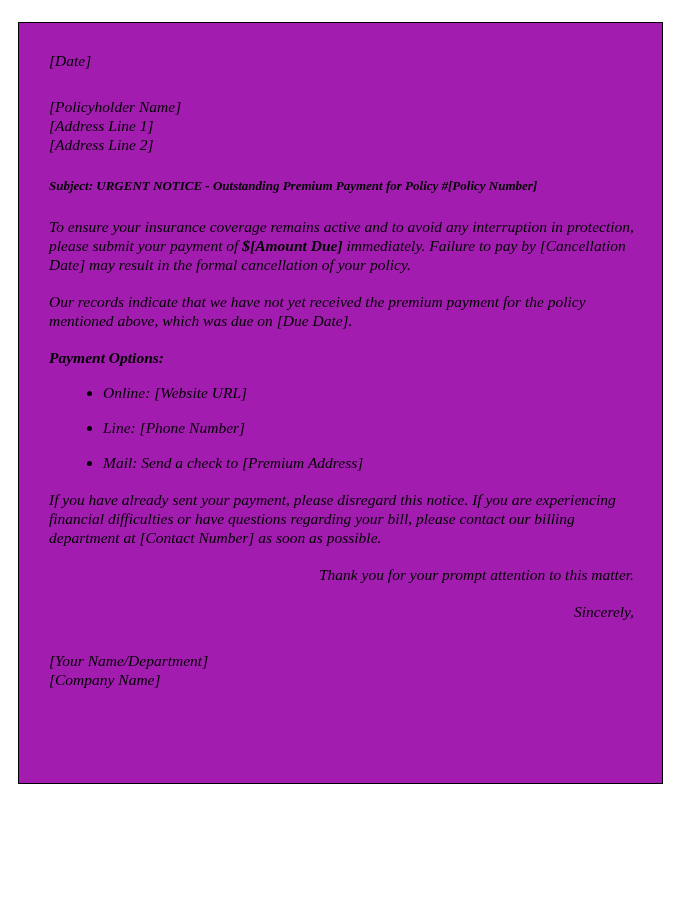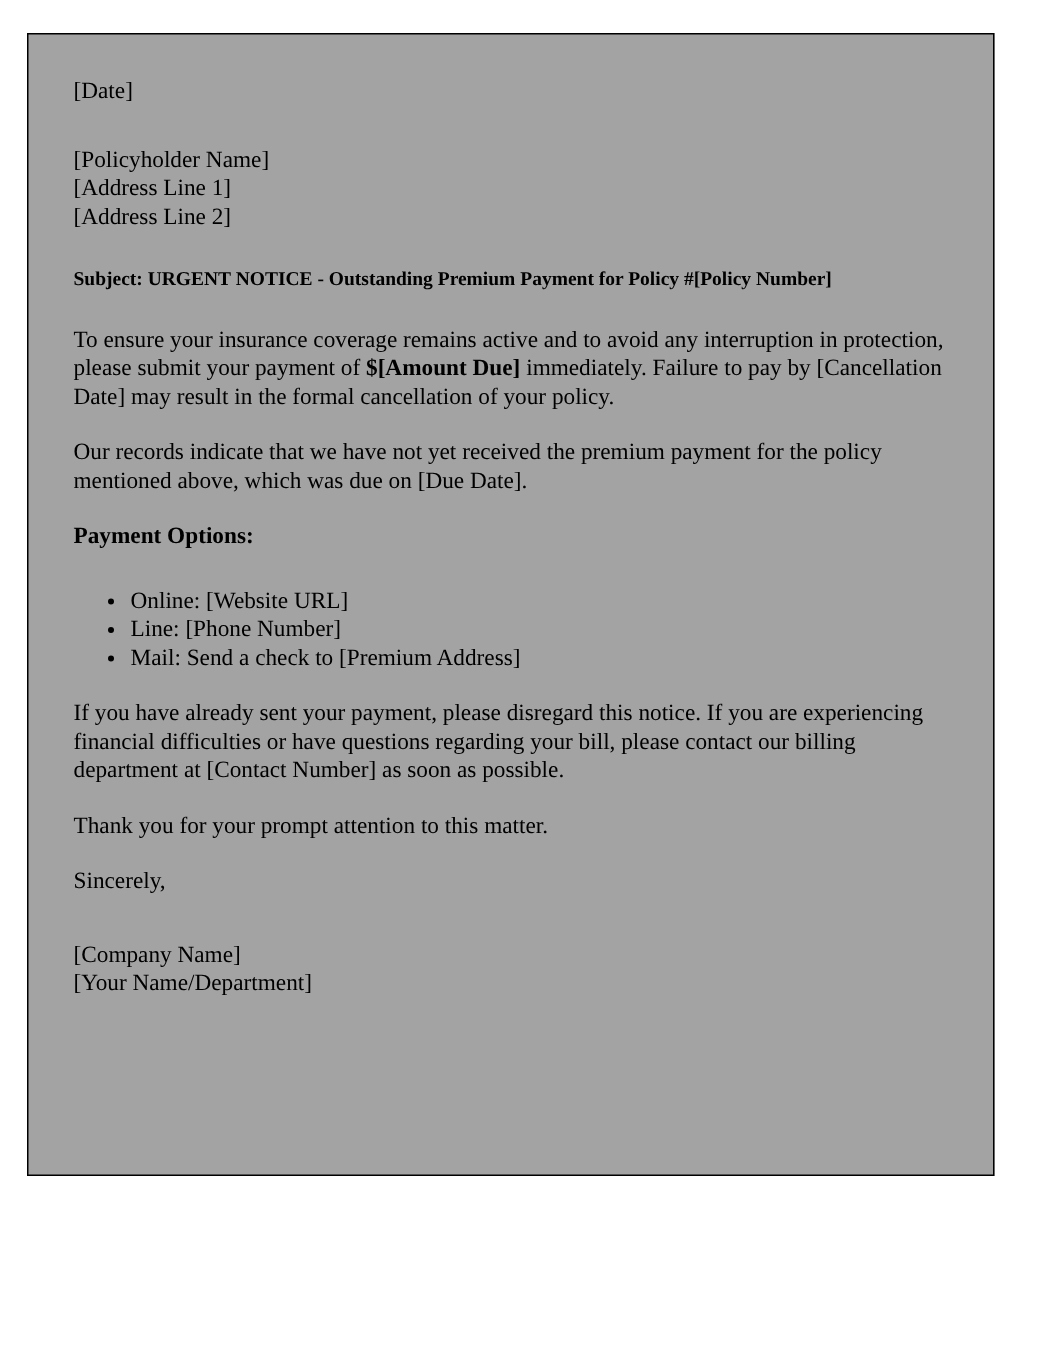--- a/index.html
+++ b/index.html
@@ -21,21 +21,22 @@
     box-sizing: border-box;
   }
   .letter-frame {
     position: absolute;
     left: 18px;
     top: 22px;
     width: 645px;
     height: 762px;
     border: 1px solid #000000;
     box-sizing: border-box;
-    background: #a3a3a3;
+    background: #a21caf;
+    font-style: italic;
   }
   .letter-body {
     position: absolute;
     left: 30px;
     top: 28px;
     right: 28px;
   }
   .line {
     font-size: 15.5px;
     line-height: 19px;
@@ -63,42 +64,44 @@
     line-height: 19px;
     margin-bottom: 19px;
   }
   .bold {
     font-weight: bold;
   }
   .options-heading {
     font-weight: bold;
     font-size: 15.5px;
     line-height: 19px;
-    margin-bottom: 24px;
+    margin-bottom: 12px;
   }
   ul.options {
     margin: 0 0 18px 0;
     padding-left: 38px;
     list-style-type: disc;
   }
   ul.options li {
     font-size: 15.5px;
     line-height: 19px;
-    margin: 0;
+    margin: 16px;
     padding: 0;
   }
   .sign-off {
     font-size: 15.5px;
     line-height: 19px;
     margin-bottom: 30px;
+    text-align: right;
   }
   .thanks {
     font-size: 15.5px;
     line-height: 19px;
     margin-bottom: 18px;
+    text-align: right;
   }
   .signature-block .line {
     font-size: 15.5px;
     line-height: 19px;
   }
 </style>
 </head>
 <body>
 
 <div class="page">
@@ -130,19 +133,19 @@
         <li>Mail: Send a check to [Premium Address]</li>
       </ul>
 
       <div class="para">If you have already sent your payment, please disregard this notice. If you are experiencing financial difficulties or have questions regarding your bill, please contact our billing department at [Contact Number] as soon as possible.</div>
 
       <div class="thanks">Thank you for your prompt attention to this matter.</div>
 
       <div class="sign-off">Sincerely,</div>
 
       <div class="signature-block">
+        <div class="line">[Your Name/Department]</div>
         <div class="line">[Company Name]</div>
-        <div class="line">[Your Name/Department]</div>
       </div>
 
     </div>
   </div>
 </div>
 
 </body></html>

